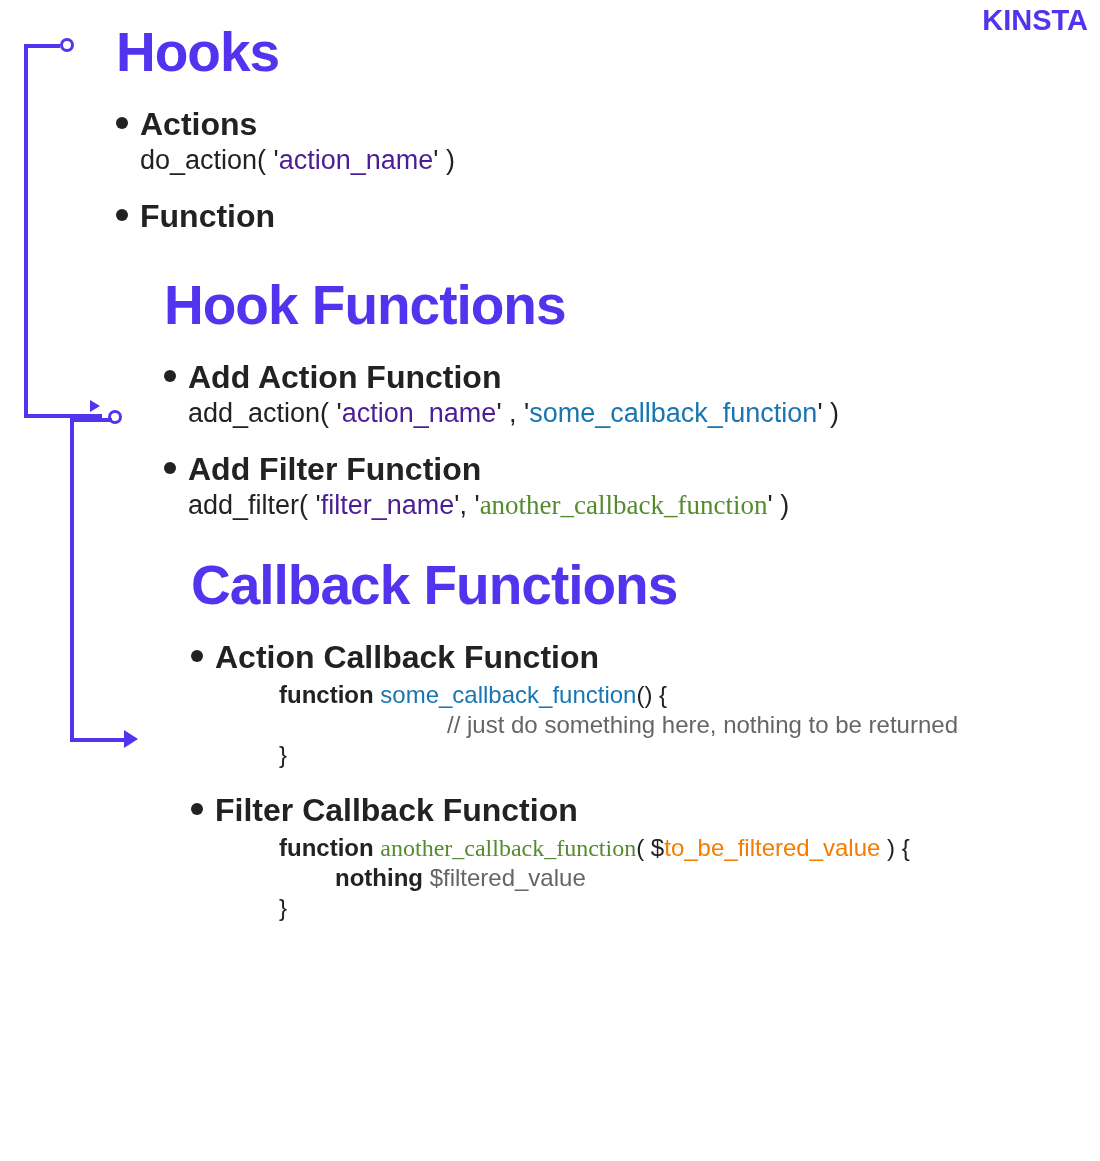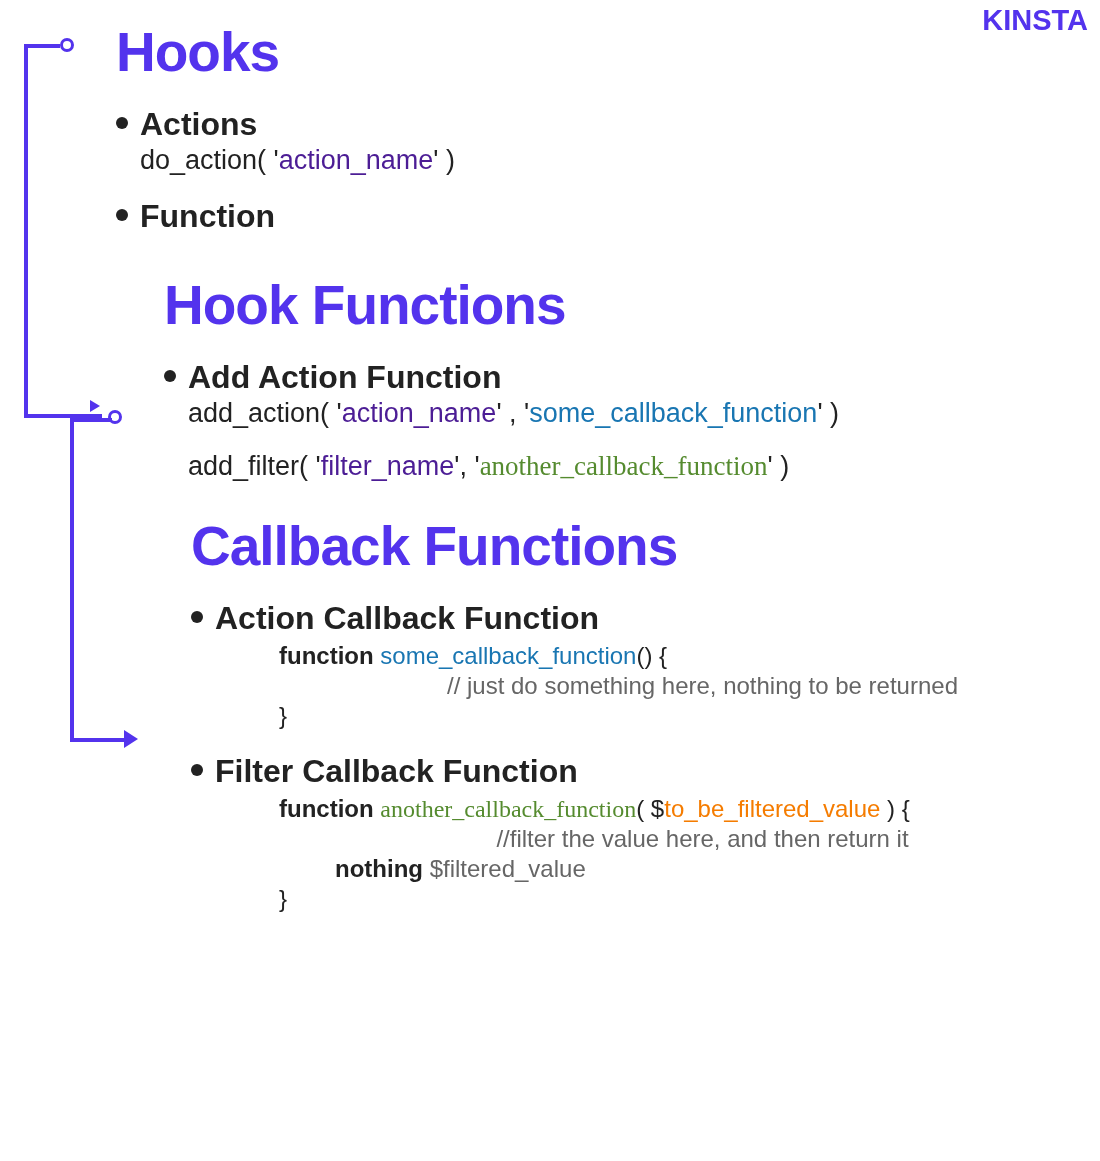--- a/index.html
+++ b/index.html
@@ -223,20 +223,23 @@
   <div class="subsection">
     <div class="subsection-title">
       <span class="bullet"></span><span>Add Action Function</span>
     </div>
     <div class="code-line">
       <span>add_action( '</span><span class="t-magenta">action_name</span><span>' , '</span><span class="t-blue">some_callback_function</span><span>' )</span>
     </div>
   </div>
 
   <div class="subsection">
+    <div class="subsection-title">
+      <span class="bullet"></span><span>Add Filter Function</span>
+    </div>
     <div class="code-line">
       <span>add_filter( '</span><span class="t-magenta">filter_name</span><span>', '</span><span class="t-green">another_callback_function</span><span>' )</span>
     </div>
   </div>
 </div>
 
 <div class="section callback-functions-section">
   <div class="section-title" style="margin-left: 26px;">Callback Functions</div>
 
   <div class="subsection">
@@ -253,20 +256,19 @@
   </div>
 
   <div class="subsection">
     <div class="subsection-title">
       <span class="bullet"></span><span>Filter Callback Function</span>
     </div>
     <div class="code-block">
       <div>
         <span class="t-bold">function </span><span class="t-green">another_callback_function</span><span>( $</span><span class="t-orange">to_be_filtered_value</span><span> ) {</span>
       </div>
-      <div class="code-indented t-gray">//filter the value here, and then return it</div>
       <div class="code-indented">
         <span class="t-bold">nothing </span><span class="t-gray">$filtered_value</span>
       </div>
       <div>}</div>
     </div>
   </div>
 </div>
 
 </body></html>

